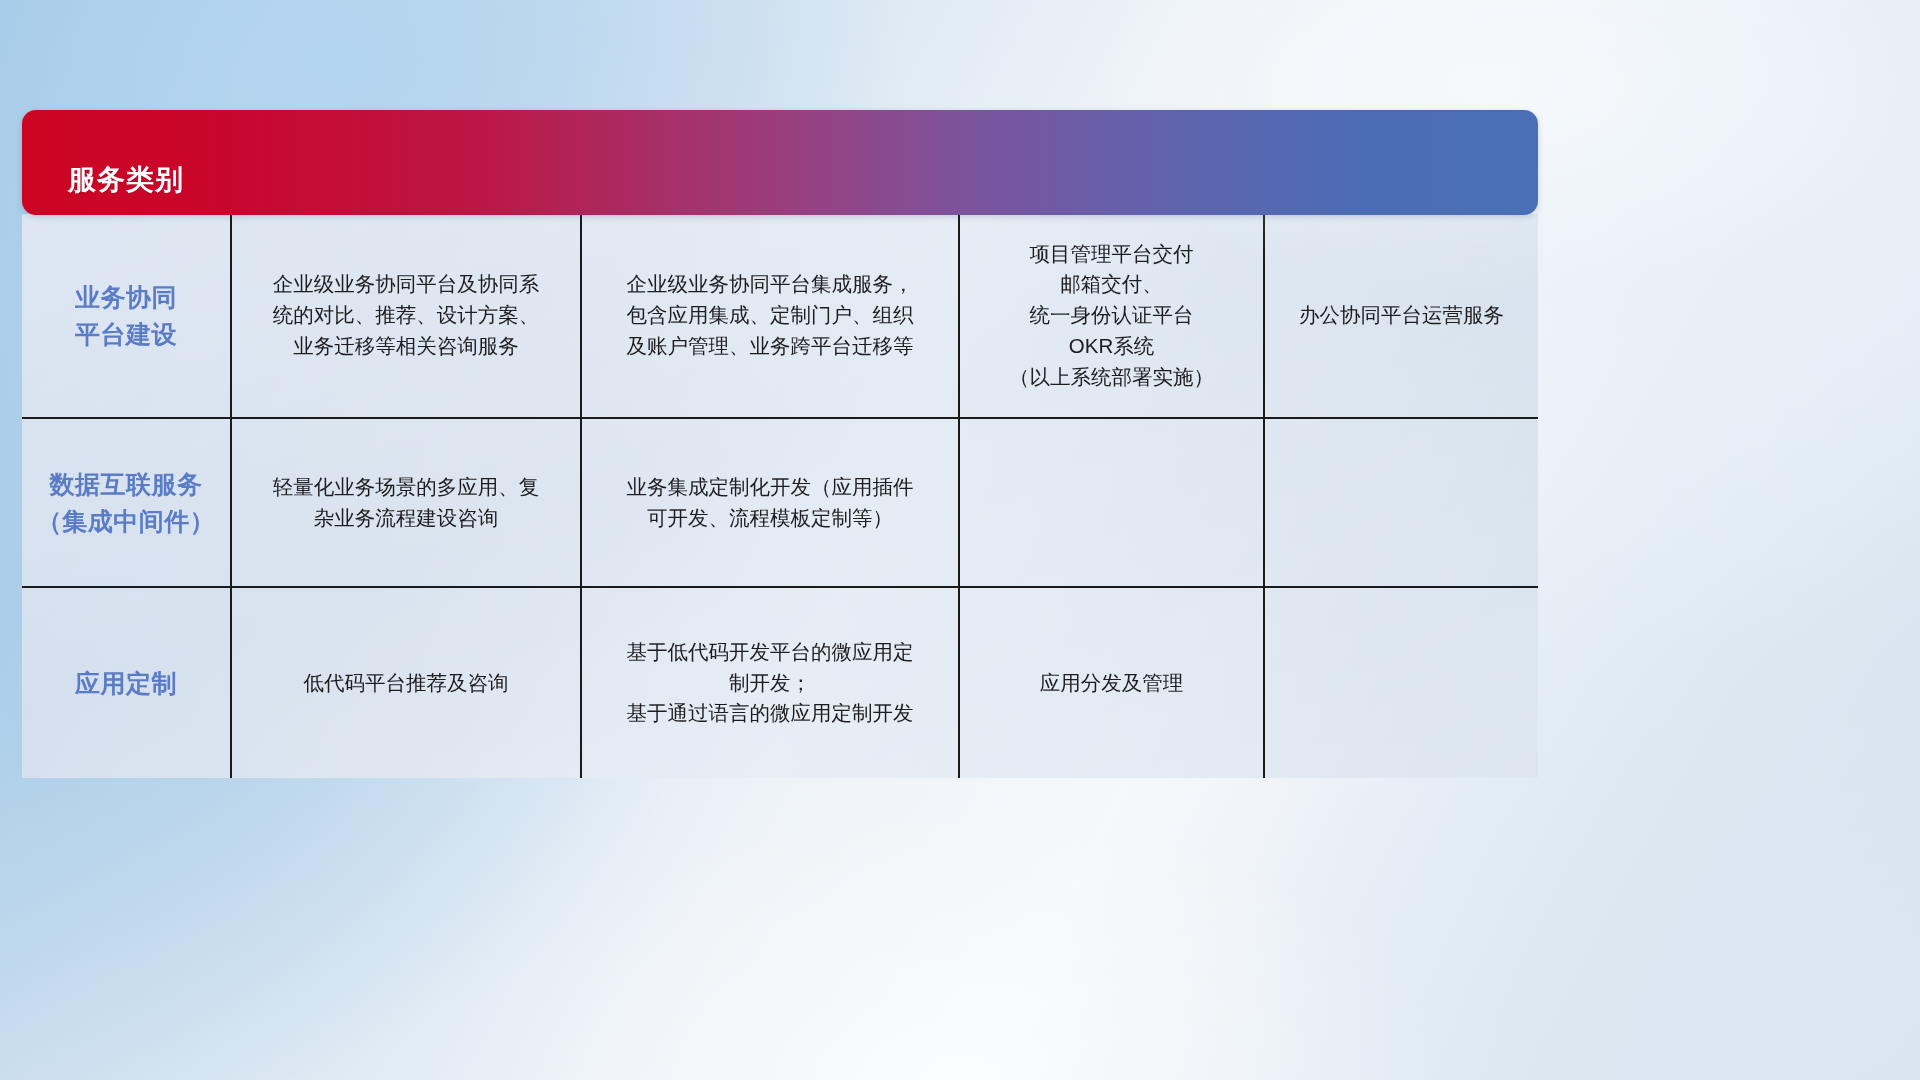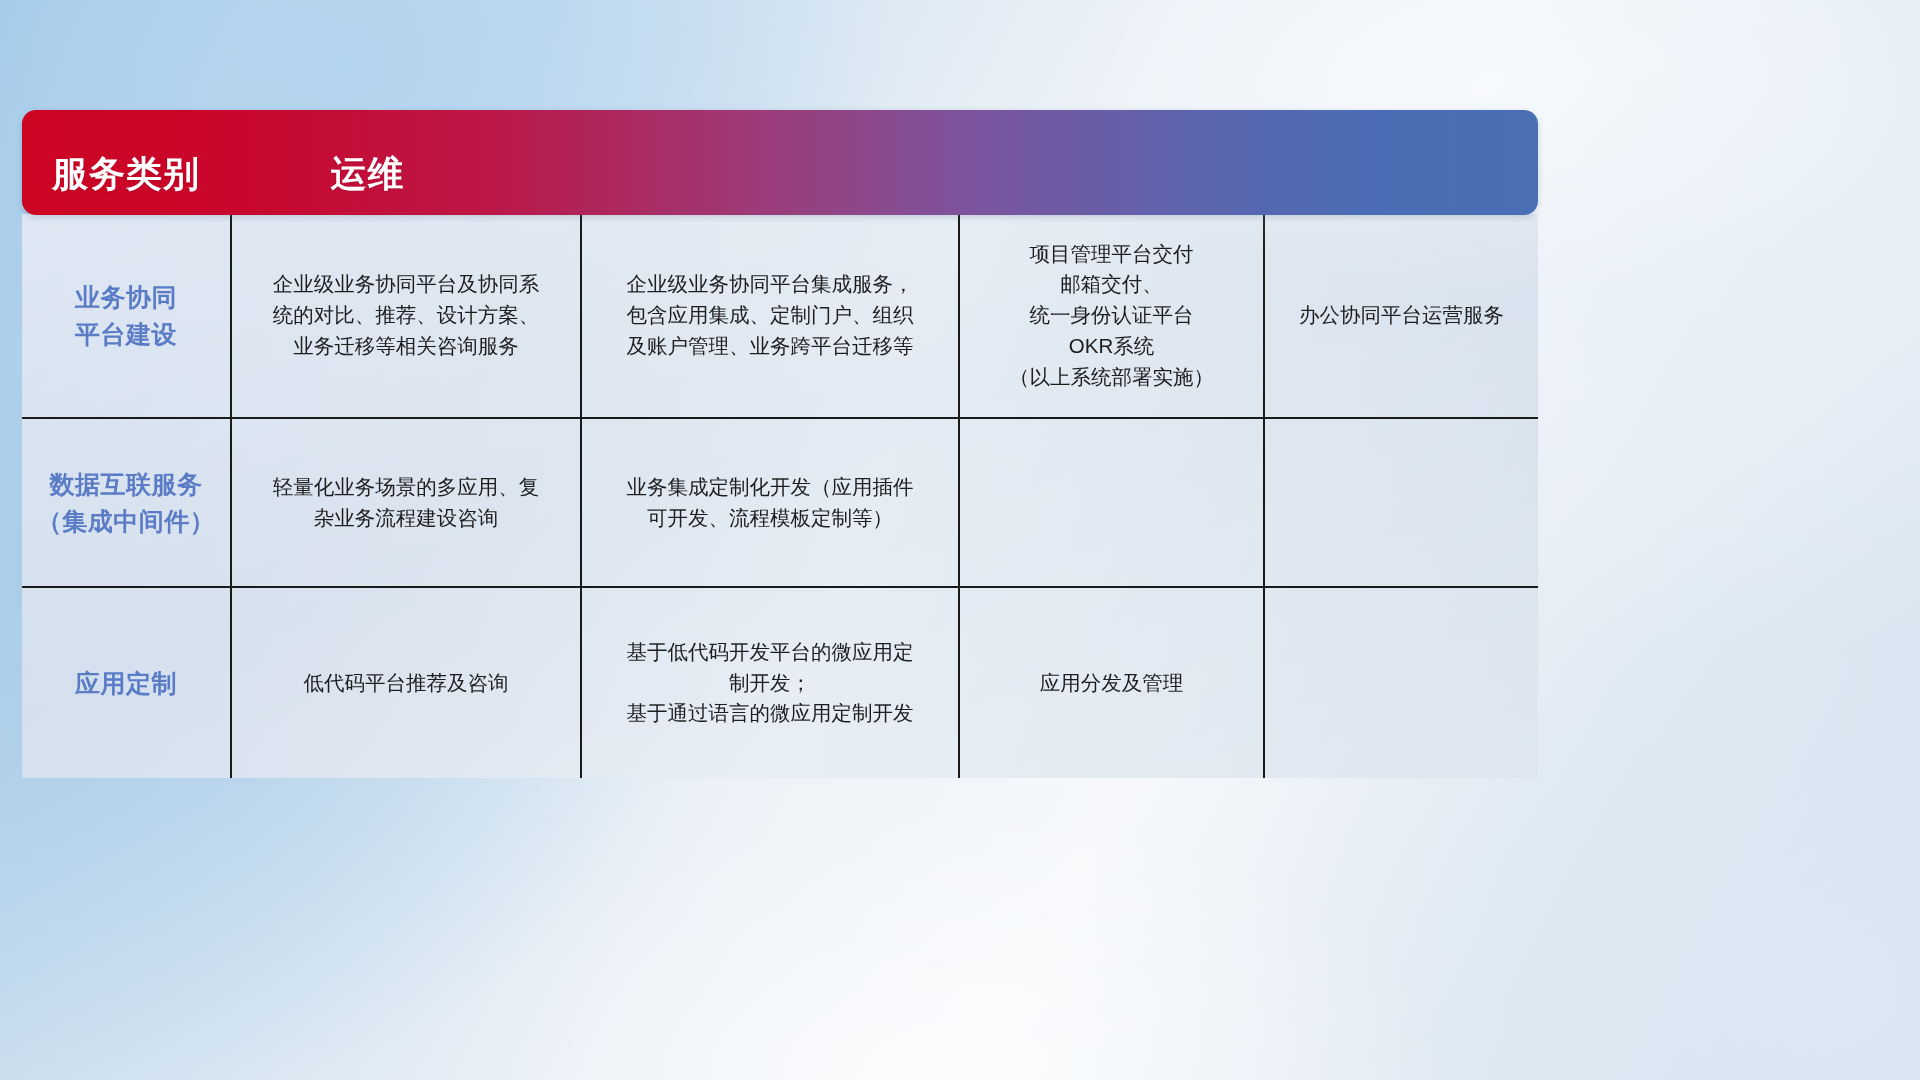--- a/index.html
+++ b/index.html
@@ -60,21 +60,21 @@
     box-shadow: 0 2px 6px rgba(40,60,110,0.18);
     position: relative;
     z-index: 2;
   }
   .th {
     display: flex;
     align-items: flex-end;
     justify-content: center;
     padding-bottom: 16px;
     color: #ffffff;
-    font-size: 36px;
+    font-size: 28px;
     font-weight: bold;
     letter-spacing: 1px;
     text-shadow: 0 1px 2px rgba(0,0,0,0.12);
   }
 
   .tbody {
     position: relative;
     margin-top: -1px;
     background:
       linear-gradient(160deg, rgba(255,255,255,0.30) 0%, rgba(255,255,255,0.05) 45%, rgba(255,255,255,0.30) 100%),
@@ -123,21 +123,20 @@
 </style>
 </head>
 <body>
 
 <div class="page">
 
   <div class="table-wrap">
 
     <div class="thead">
       <div class="th c0">服务类别</div>
-      <div class="th c4">运维</div>
     </div>
 
     <div class="tbody">
 
       <div class="row r0">
         <div class="cell label c0">业务协同
 平台建设</div>
         <div class="cell c1 vline">企业级业务协同平台及协同系
 统的对比、推荐、设计方案、
 业务迁移等相关咨询服务</div>

